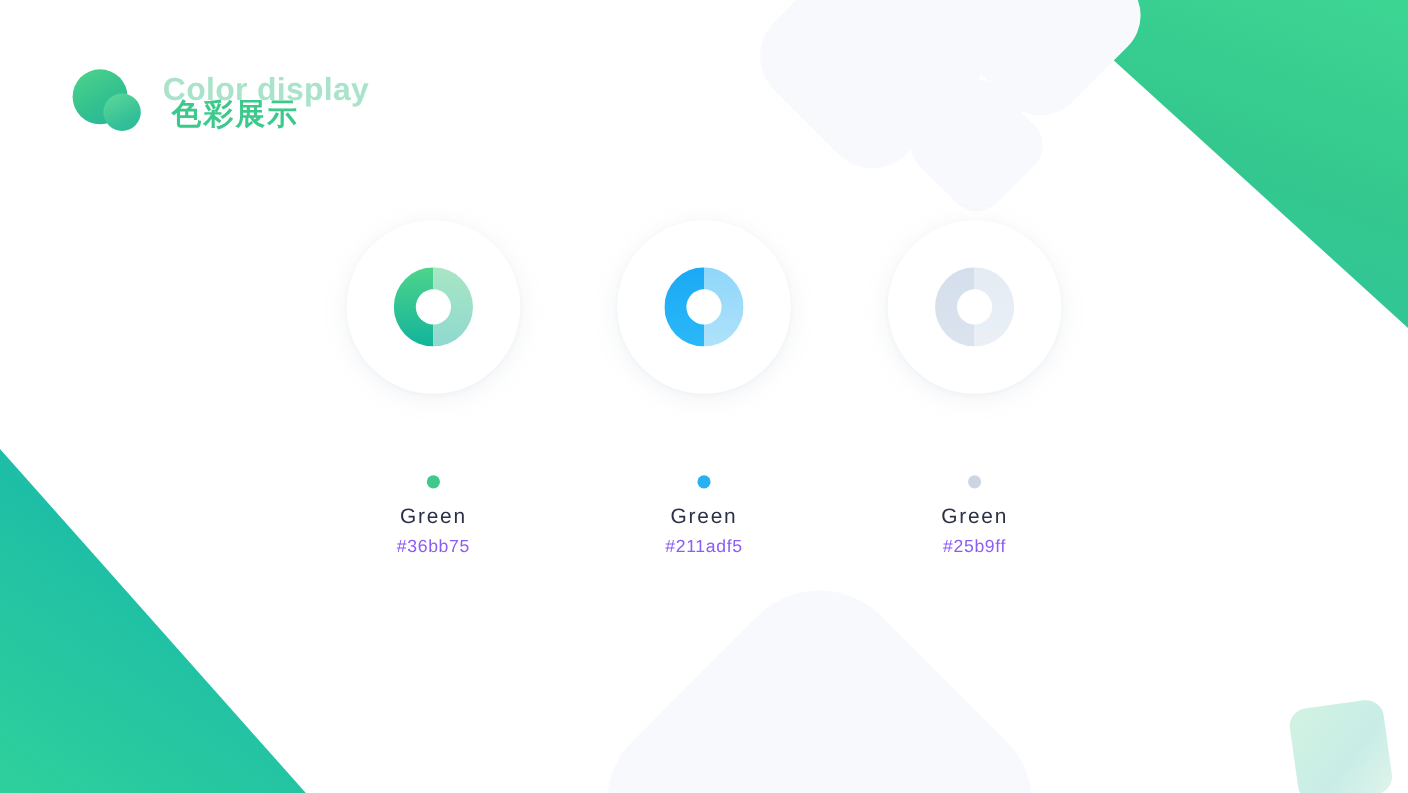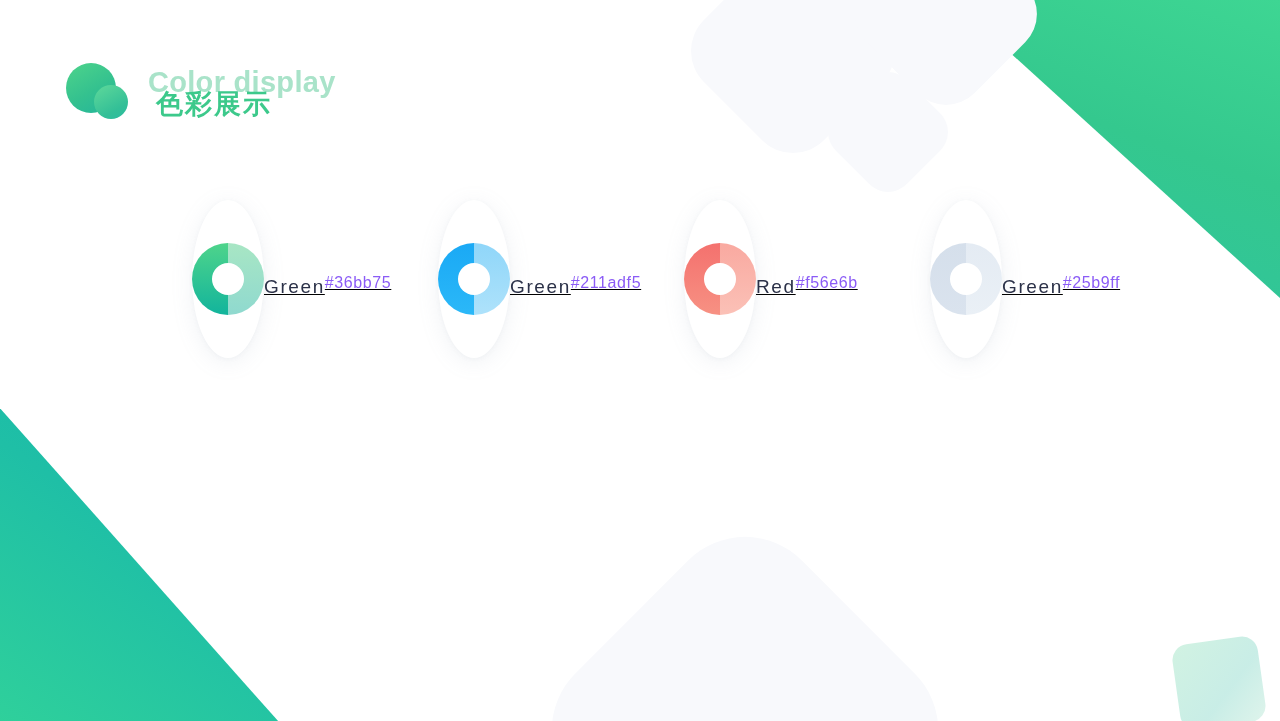--- a/index.html
+++ b/index.html
@@ -77,21 +77,21 @@
 
   
   .swatch-row {
     position:absolute;
     left:0; top:200px;
     width:1280px;
     display:flex;
     justify-content:center;
     gap:88px;
   }
-  .swatch { width:158px; display:flex; flex-direction:row; align-items:center;text-decoration:underline; }
+  .swatch { width:158px; display:flex; flex-direction:column; align-items:center; }
 
   .disc {
     width:158px; height:158px; border-radius:50%;
     background:#ffffff;
     box-shadow:0 4px 22px rgba(140,155,175,.13), 0 1px 4px rgba(140,155,175,.07);
     display:flex; align-items:center; justify-content:center;
   }
   .donut {
     position:relative; width:72px; height:72px; border-radius:50%;
     overflow:hidden;
@@ -164,32 +164,20 @@
           <div class="hole"></div>
         </div>
       </div>
       <div class="dot" style="background: linear-gradient(150deg, rgb(40, 176, 245) 0%, rgb(40, 176, 245) 100%);"></div>
       <div class="name">Green</div>
       <div class="hex">#211adf5</div>
     </div>
     <div class="swatch">
       <div class="disc">
         <div class="donut">
-          <div class="half l" style="background: linear-gradient(rgb(244, 113, 110) 0%, rgb(247, 145, 131) 100%);"></div>
-          <div class="half r" style="background: linear-gradient(rgb(249, 169, 160) 0%, rgb(251, 193, 183) 100%);"></div>
-          <div class="hole"></div>
-        </div>
-      </div>
-      <div class="dot" style="background: linear-gradient(150deg, rgb(246, 119, 111) 0%, rgb(246, 119, 111) 100%);"></div>
-      <div class="name">Red</div>
-      <div class="hex">#f56e6b</div>
-    </div>
-    <div class="swatch">
-      <div class="disc">
-        <div class="donut">
           <div class="half l" style="background: linear-gradient(rgb(213, 223, 235) 0%, rgb(218, 227, 238) 100%);"></div>
           <div class="half r" style="background: linear-gradient(rgb(228, 235, 243) 0%, rgb(234, 240, 246) 100%);"></div>
           <div class="hole"></div>
         </div>
       </div>
       <div class="dot" style="background: linear-gradient(150deg, rgb(204, 214, 226) 0%, rgb(204, 214, 226) 100%);"></div>
       <div class="name">Green</div>
       <div class="hex">#25b9ff</div>
     </div>
   </div>

